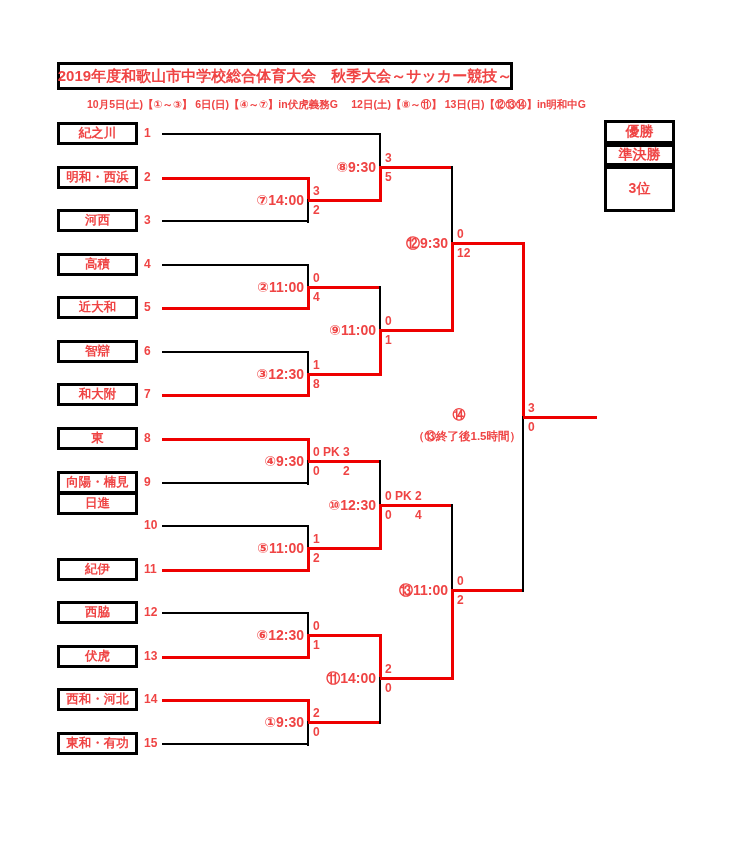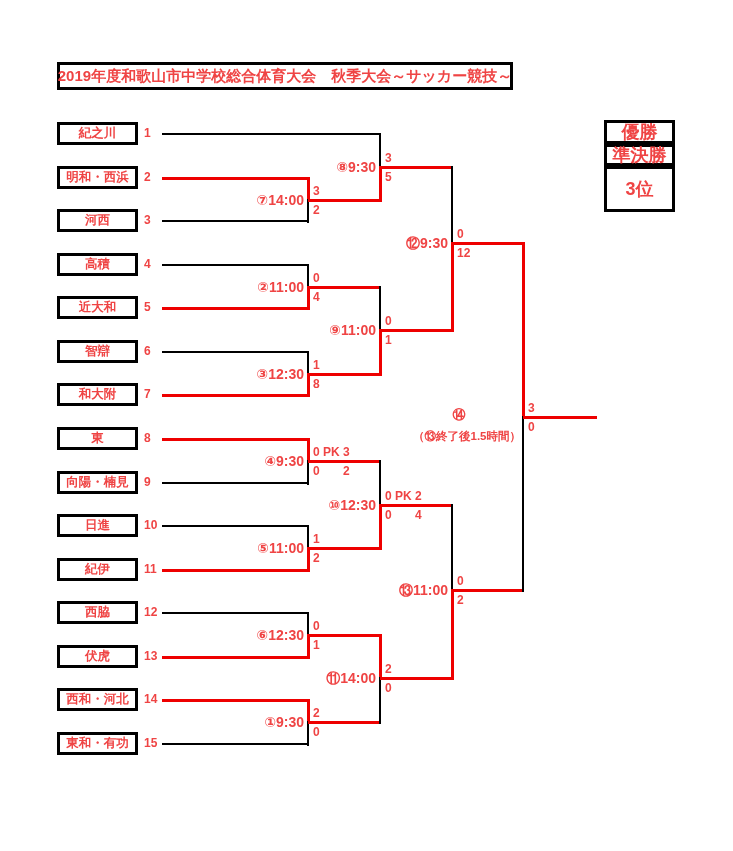--- a/index.html
+++ b/index.html
@@ -3,34 +3,35 @@
 <meta charset="utf-8">
 <style>
   html,body{margin:0;padding:0;background:#fff}
   #page{position:relative;width:733px;height:851px;background:#fff;color:#ef4444;
         font-family:"Liberation Sans","DejaVu Sans",sans-serif;overflow:hidden}
   .abs{position:absolute}
   #title-box{left:57px;top:62px;width:456px;height:28px;border:3px solid #000;box-sizing:border-box;
              display:flex;align-items:center;justify-content:center;font-weight:bold;font-size:15px;white-space:nowrap}
   #subtitle{left:87px;top:98px;font-weight:bold;font-size:10.5px;white-space:nowrap}
   .legend-box{left:604px;width:71px;border:3px solid #000;box-sizing:border-box;background:#fff;
-              display:flex;align-items:center;justify-content:center;font-weight:bold;font-size:18px}
+              display:flex;align-items:center;justify-content:center;font-weight:bold;font-size:14px}
   .team-box{left:57px;width:81px;height:23px;border:3px solid #000;box-sizing:border-box;background:#fff;
             display:flex;align-items:center;justify-content:center;font-weight:bold;font-size:12.5px;white-space:nowrap}
   .seed{font-weight:bold;font-size:12px;width:18px;height:15px;line-height:15px;text-align:left}
   .mlabel{font-weight:bold;font-size:14px;width:106px;text-align:right;height:18px;line-height:18px;white-space:nowrap}
   .flabel{font-weight:bold;font-size:13px;text-align:center;height:16px;line-height:16px}
   .fnote{font-weight:bold;font-size:11.5px;text-align:center;white-space:nowrap}
   .score{font-weight:bold;font-size:12px;height:14px;line-height:14px;white-space:pre}
 </style>
 </head>
 <body>
 
 <div id="page">
   <div class="abs" id="title-box">2019年度和歌山市中学校総合体育大会　秋季大会～サッカー競技～</div>
+  <div class="abs" id="subtitle">10月5日(土)【①～③】 6日(日)【④～⑦】in伏虎義務G　 12日(土)【⑧～⑪】 13日(日)【⑫⑬⑭】in明和中G</div>
   <div class="abs legend-box" style="top:120px;height:24px">優勝</div>
   <div class="abs legend-box" style="top:144px;height:22px">準決勝</div>
   <div class="abs legend-box" style="top:166px;height:46px">3位</div>
   <div class="abs" id="bracket" style="left:0;top:0;width:733px;height:723px">
       <div class="abs team-box" style="top: 122px;">紀之川</div>
       <div class="abs seed" style="left: 144px; top: 126px;">1</div>
       <div class="abs" style="left: 162px; top: 133px; width: 218px; height: 2px; background: rgb(0, 0, 0);"></div>
       <div class="abs team-box" style="top: 166px;">明和・西浜</div>
       <div class="abs seed" style="left: 144px; top: 170px;">2</div>
       <div class="abs" style="left: 162px; top: 176.5px; width: 146px; height: 3px; background: rgb(238, 0, 0);"></div>
@@ -48,21 +49,21 @@
       <div class="abs" style="left: 162px; top: 351px; width: 146px; height: 2px; background: rgb(0, 0, 0);"></div>
       <div class="abs team-box" style="top: 383px;">和大附</div>
       <div class="abs seed" style="left: 144px; top: 387px;">7</div>
       <div class="abs" style="left: 162px; top: 393.5px; width: 146px; height: 3px; background: rgb(238, 0, 0);"></div>
       <div class="abs team-box" style="top: 427px;">東</div>
       <div class="abs seed" style="left: 144px; top: 431px;">8</div>
       <div class="abs" style="left: 162px; top: 437.5px; width: 146px; height: 3px; background: rgb(238, 0, 0);"></div>
       <div class="abs team-box" style="top: 471px; text-align: center;">向陽・楠見</div>
       <div class="abs seed" style="left: 144px; top: 475px;">9</div>
       <div class="abs" style="left: 162px; top: 482px; width: 146px; height: 2px; background: rgb(0, 0, 0);"></div>
-      <div class="abs team-box" style="top: 514px;">日進</div>
+      <div class="abs team-box" style="top: 492px;">日進</div>
       <div class="abs seed" style="left: 144px; top: 518px;">10</div>
       <div class="abs" style="left: 162px; top: 525px; width: 146px; height: 2px; background: rgb(0, 0, 0);"></div>
       <div class="abs team-box" style="top: 558px;">紀伊</div>
       <div class="abs seed" style="left: 144px; top: 562px;">11</div>
       <div class="abs" style="left: 162px; top: 568.5px; width: 146px; height: 3px; background: rgb(238, 0, 0);"></div>
       <div class="abs team-box" style="top: 601px;">西脇</div>
       <div class="abs seed" style="left: 144px; top: 605px;">12</div>
       <div class="abs" style="left: 162px; top: 612px; width: 146px; height: 2px; background: rgb(0, 0, 0);"></div>
       <div class="abs team-box" style="top: 645px;">伏虎</div>
       <div class="abs seed" style="left: 144px; top: 649px;">13</div>

